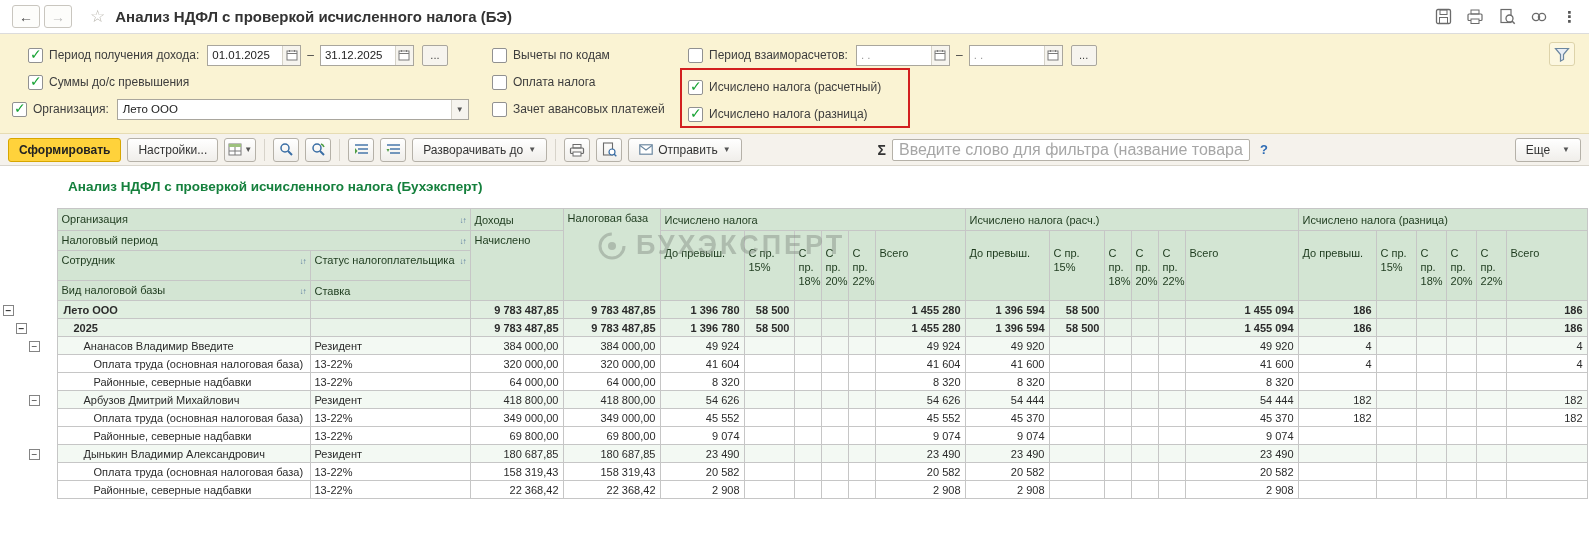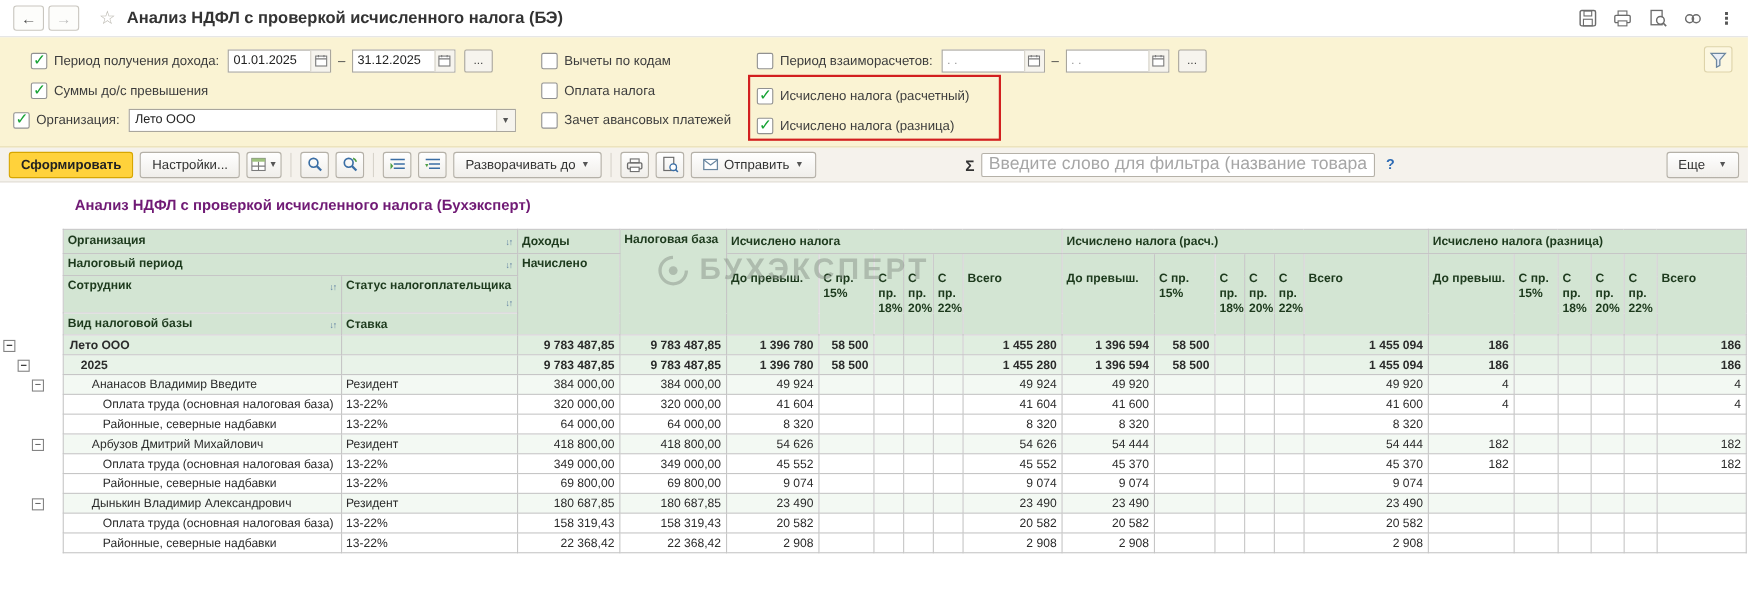--- a/index.html
+++ b/index.html
@@ -44,24 +44,24 @@
   .iconbtn{height:24px;min-width:26px;border:1px solid #b5b1a8;border-radius:3px;background:linear-gradient(#ffffff,#f0eeea);display:inline-flex;align-items:center;justify-content:center;gap:2px;cursor:pointer;padding:0 3px;}
   .tsep{width:1px;height:22px;background:#d7d3ca;margin:0 2px;}
   .caret{font-size:8px;color:#555;}
   .sigma{font-size:14px;font-weight:bold;color:#333;margin-left:130px;cursor:pointer;}
   .filterinput{width:358px;height:22px;border:1px solid #b5b1a8;border-radius:2px;background:#fff;font-size:16px;padding:0 6px;color:#333;font-family:inherit;}
   .filterinput::placeholder{color:#a6a6a6;}
   .help{color:#2d6bb4;font-weight:bold;font-size:13px;margin-left:4px;cursor:pointer;}
   .morebtn{margin-left:auto;gap:12px;}
   
   .report{position:relative;height:373px;background:#fff;overflow:hidden;}
-  .rtitle{height:42px;padding:13px 0 0 68px;font-size:13.5px;font-weight:bold;color:#701a75;}
+  .rtitle{height:42px;padding:13px 0 0 68px;font-size:13.5px;font-weight:bold;color:#15803d;}
   table.grid{border-collapse:collapse;table-layout:fixed;width:1587px;font-size:11px;}
   .grid th,.grid td{border:1px solid #c6c6c6;padding:1px 4px;line-height:14px;overflow:hidden;}
-  .grid th{background:#d3e5d3;color:#1d3a1d;font-weight:bold;text-align:left;vertical-align:middle;}
+  .grid th{background:#d3e5d3;color:#1d3a1d;font-weight:normal;text-align:left;vertical-align:middle;}
   .grid th.vt{vertical-align:top;padding-top:2px;}
   .grid th.sub{vertical-align:top;padding-top:15px;}
   .grid .tree{border:none;background:#fff;padding:0;vertical-align:middle;}
   .h1 th{height:22px;} .h2 th{height:20px;} .h3 th{height:30px;vertical-align:top;padding-top:2px;} .h4 th{height:20px;}
   .sort{float:right;font-size:8px;color:#5b7da0;letter-spacing:-1px;margin-left:3px;margin-top:2px;}
   td.cname{text-align:left;vertical-align:top;padding-top:2px;}
   td.num{text-align:right;white-space:nowrap;vertical-align:top;padding-top:2px;}
   tr.bold td{font-weight:bold;}
   tr.lvl0 td:not(.tree){background:#e0eee0;}
   tr.lvl1 td:not(.tree){background:#e9f3e9;}

